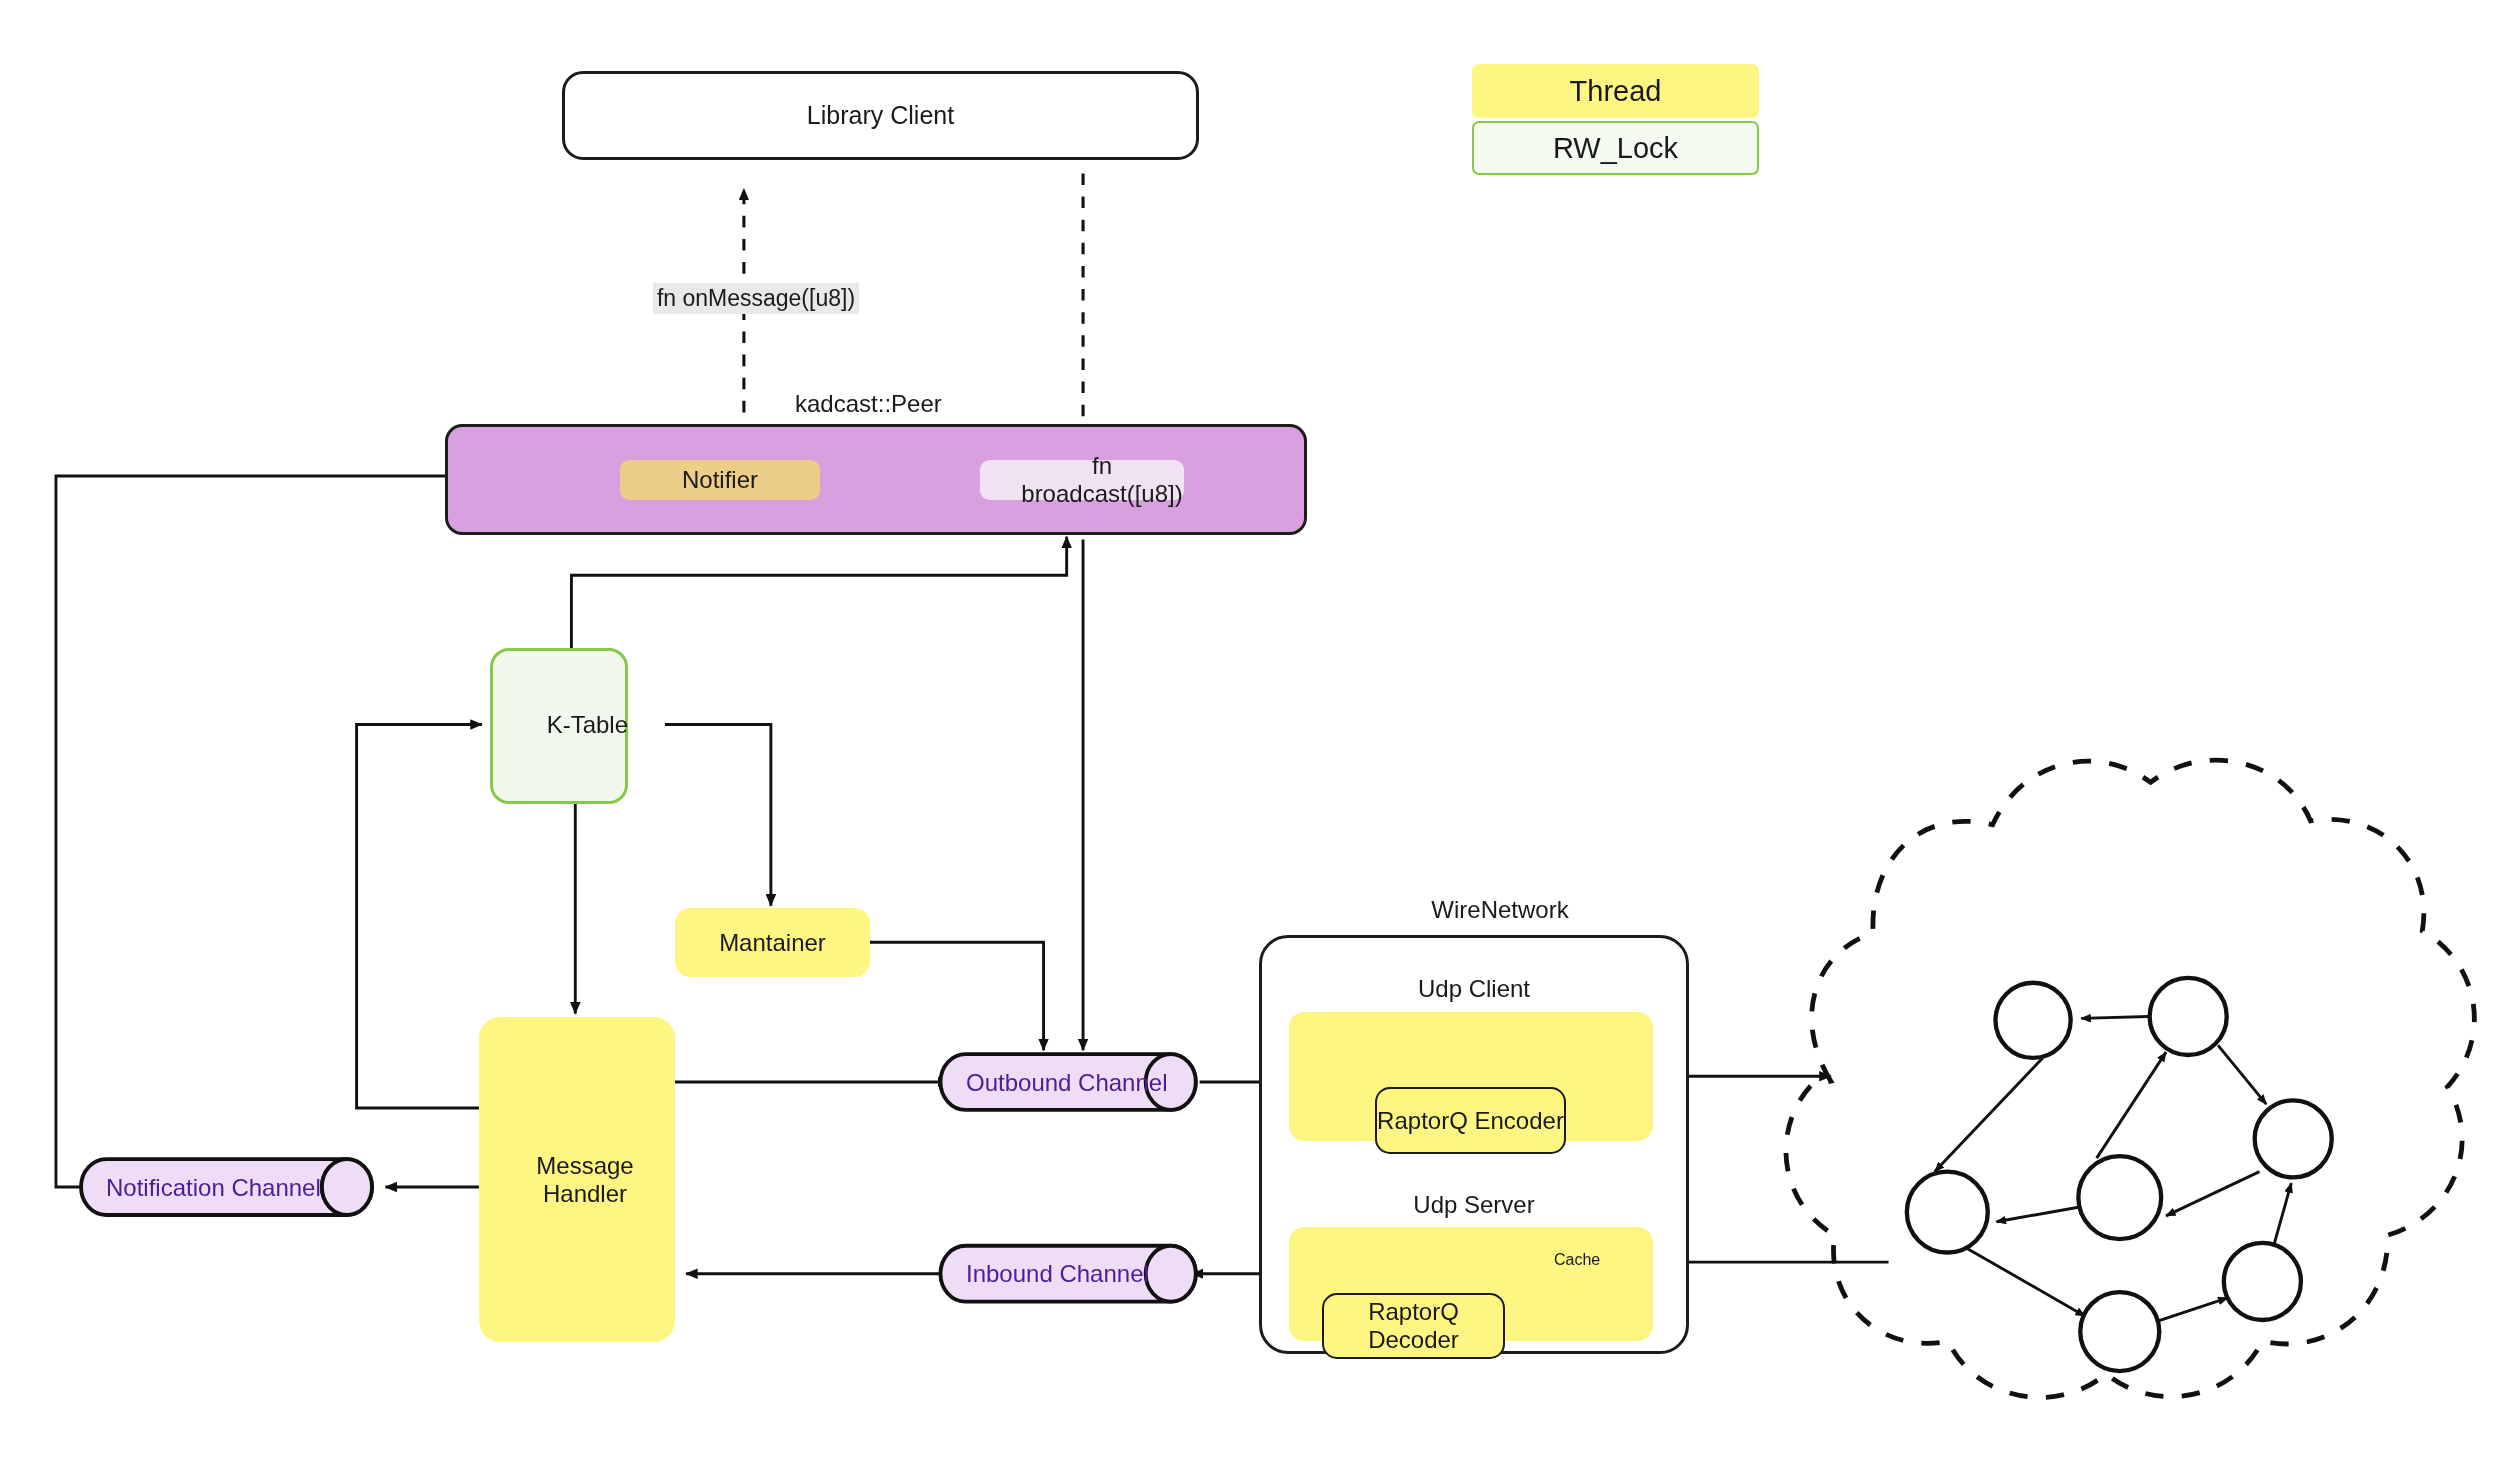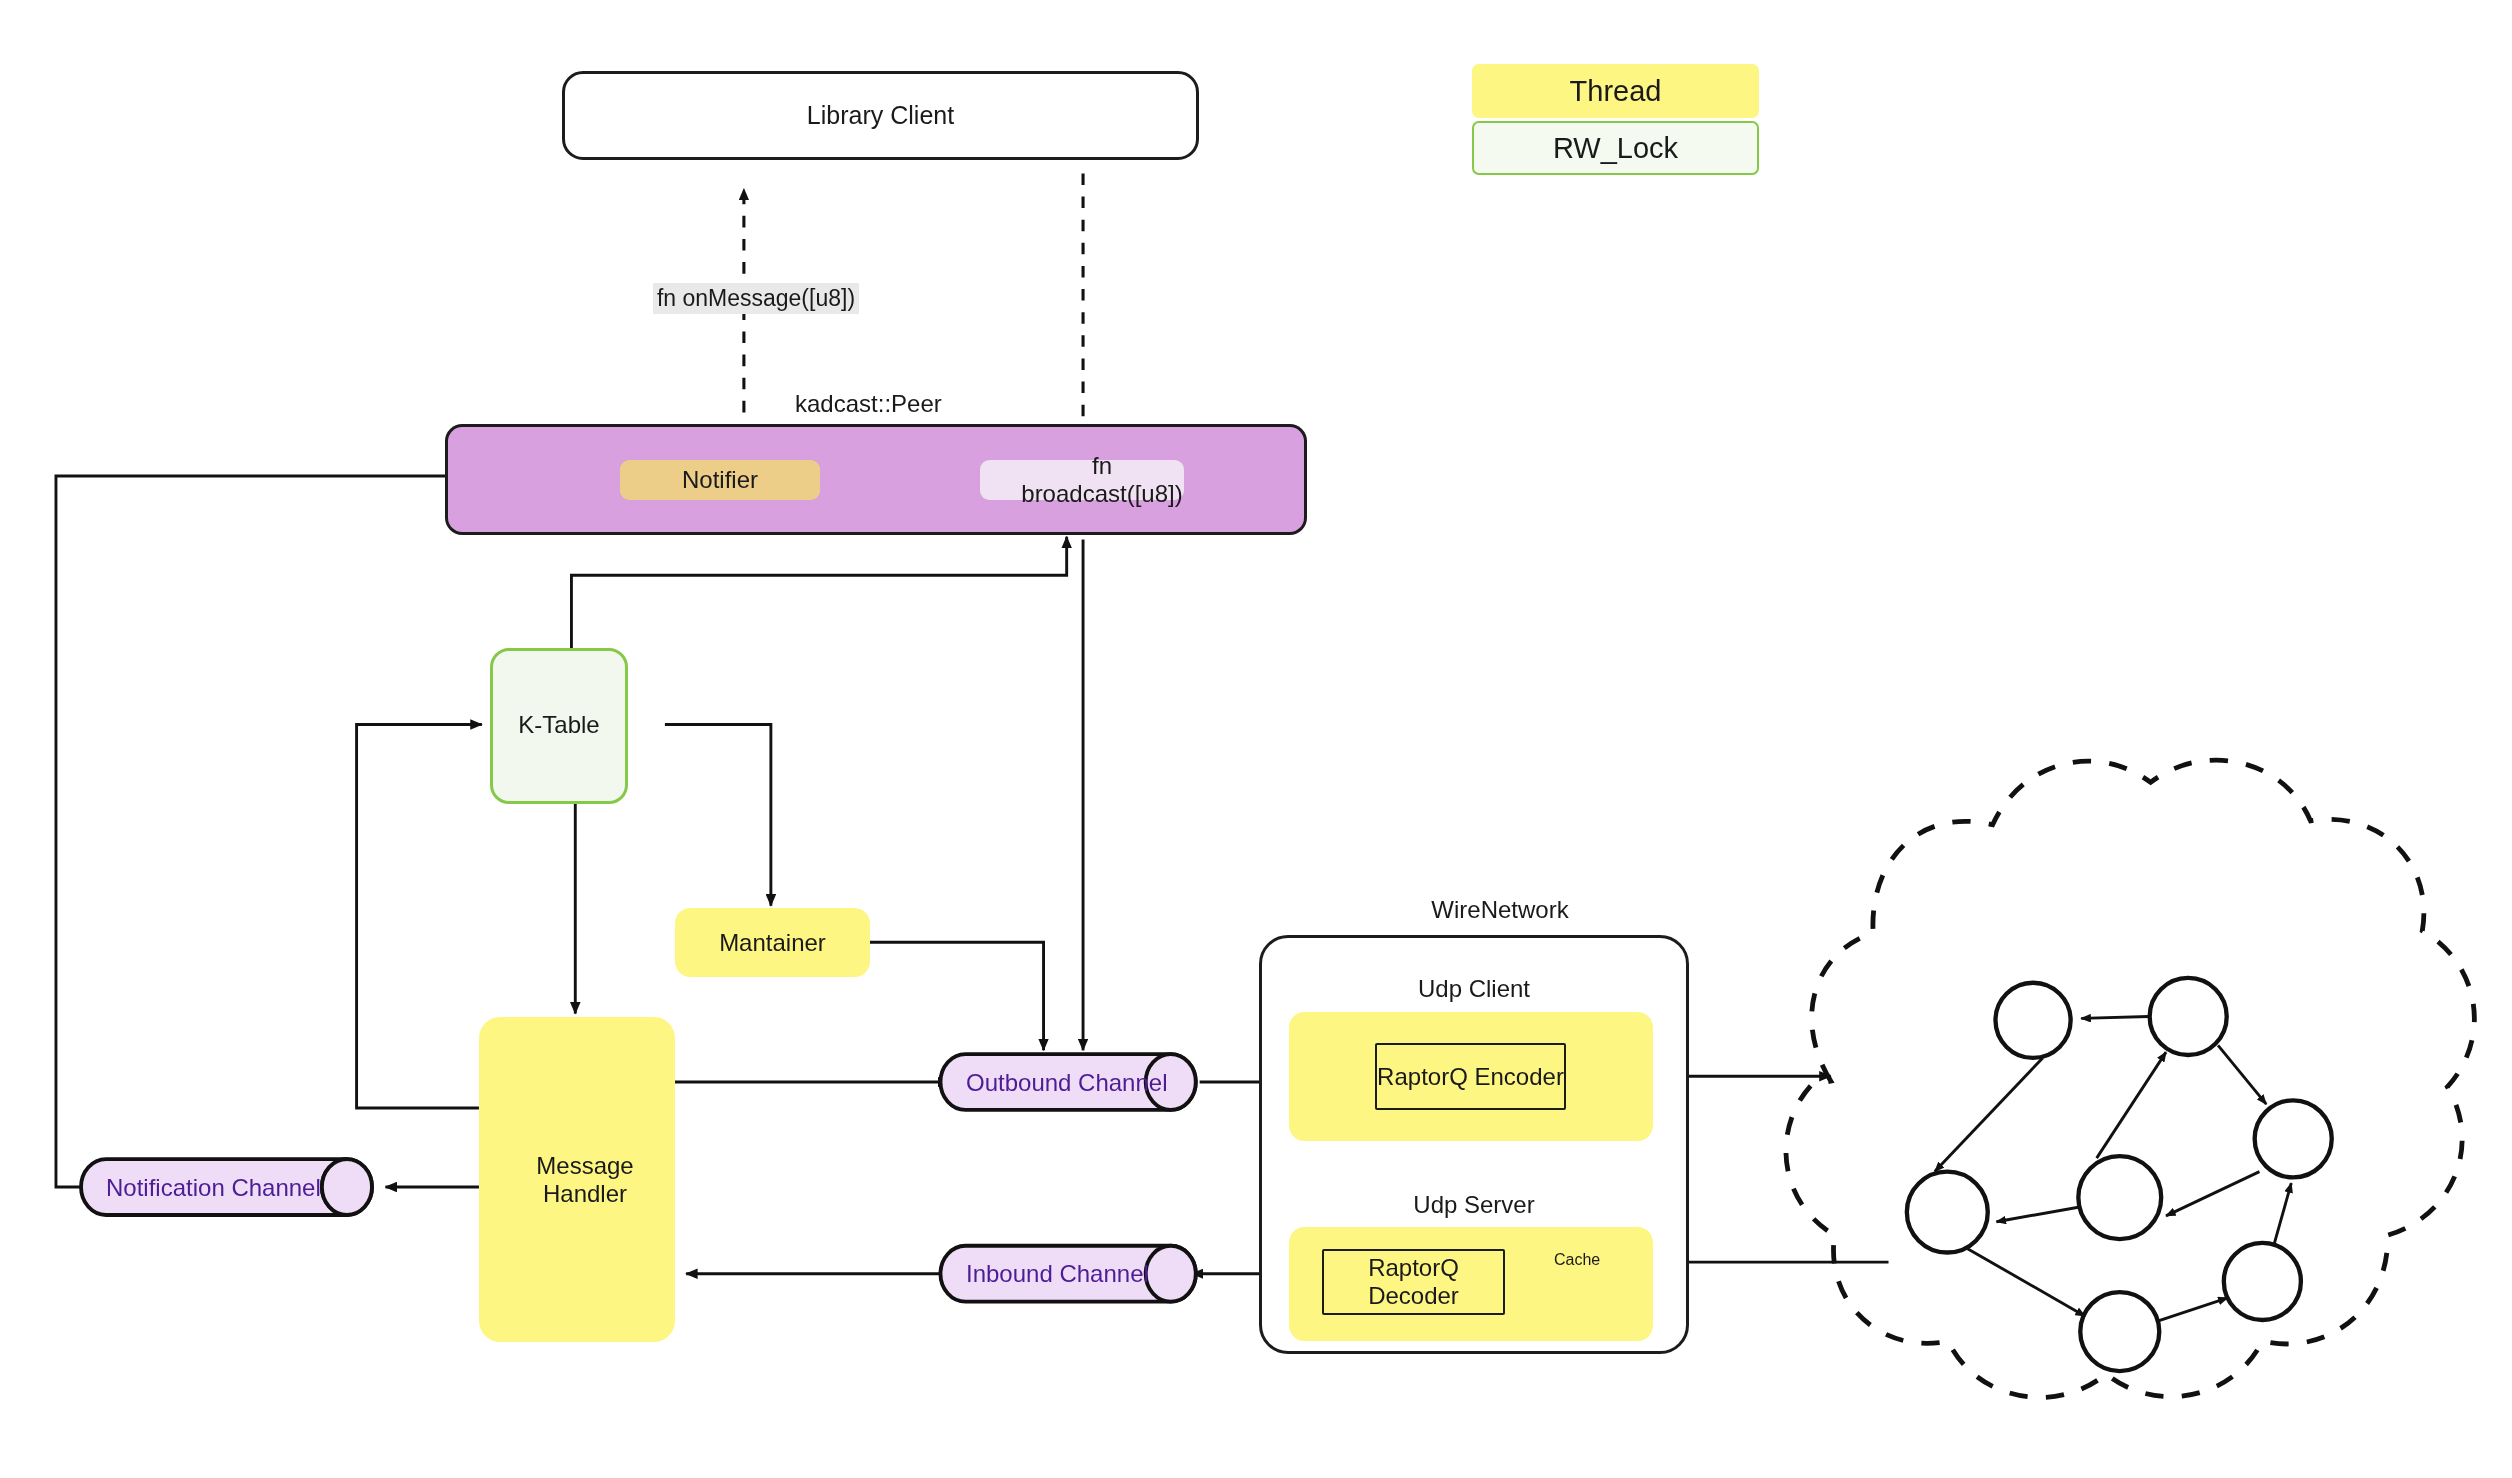--- a/index.html
+++ b/index.html
@@ -19,21 +19,21 @@
   .thread{background:#fdf683;border-radius:21px;font-size:24px;}
   .thread-sm{border-radius:15.4px;}
   
   .rwlock{border:3.9px solid #86c948;border-radius:19px;background:#f2f8ee;}
   
   .legend-thread{background:#fdf683;border-radius:6.7px;font-size:29px;margin-top:16px;}
   .legend-lock{border:2.9px solid #86c948;border-radius:6.7px;background:#f4faf0;font-size:29px;}
   
   .wirenet{border:3.9px solid #1c1c1c;border-radius:29px;background:#fff;}
   .grouptitle{font-size:24px;color:#1a1a1a;text-align:center;}
-  .innerbox{border:2.9px solid #1c1c1c;border-radius:2px;background:#fdf683;font-size:24px;}
+  .innerbox{border:2.9px solid #1c1c1c;border-radius:15px;background:#fdf683;font-size:24px;margin-top:44px;}
   .edgelabel{background:#e9e9e9;font-size:23px;padding:1.9px 3.9px;}
   .plainlabel{font-size:24px;}
   .chantext{position:absolute;font-size:24px;color:#4c1d95;white-space:nowrap;text-align:left;}
 </style>
 </head>
 <body>
 
 <div id="stage">
 
   <svg class="layer" viewBox="0 0 2607 1534">
@@ -149,21 +149,21 @@
 
   <div class="node peer-sub-gold" style="left:620px;top:460px;width:200px;height:40px;">
     <span>Notifier</span>
   </div>
 
   <div class="node peer-sub-pink" style="left:980px;top:460px;width:204px;height:40px;padding-left:40px;">
     <span>fn broadcast([u8])</span>
   </div>
 
   <div class="node rwlock" style="left:490px;top:648px;width:138px;height:156px;"></div>
-  <div class="lbl" style="left:490px;top:711px;width:138px;text-align:center;font-size:24px;">K-Table</div>
+  <div class="lbl" style="left:490px;top:711px;width:138px;text-align:right;font-size:24px;">K-Table</div>
 
   <div class="node thread thread-sm" style="left:675px;top:908px;width:195px;height:69px;">
     <span>Mantainer</span>
   </div>
 
   <div class="node thread" style="left:479px;top:1017px;width:196px;height:325px;padding-left:16px;">
     <span>Message Handler</span>
   </div>
 
   <div class="chantext" style="left:106px;top:1174px;width:241px;">Notification Channel</div>

